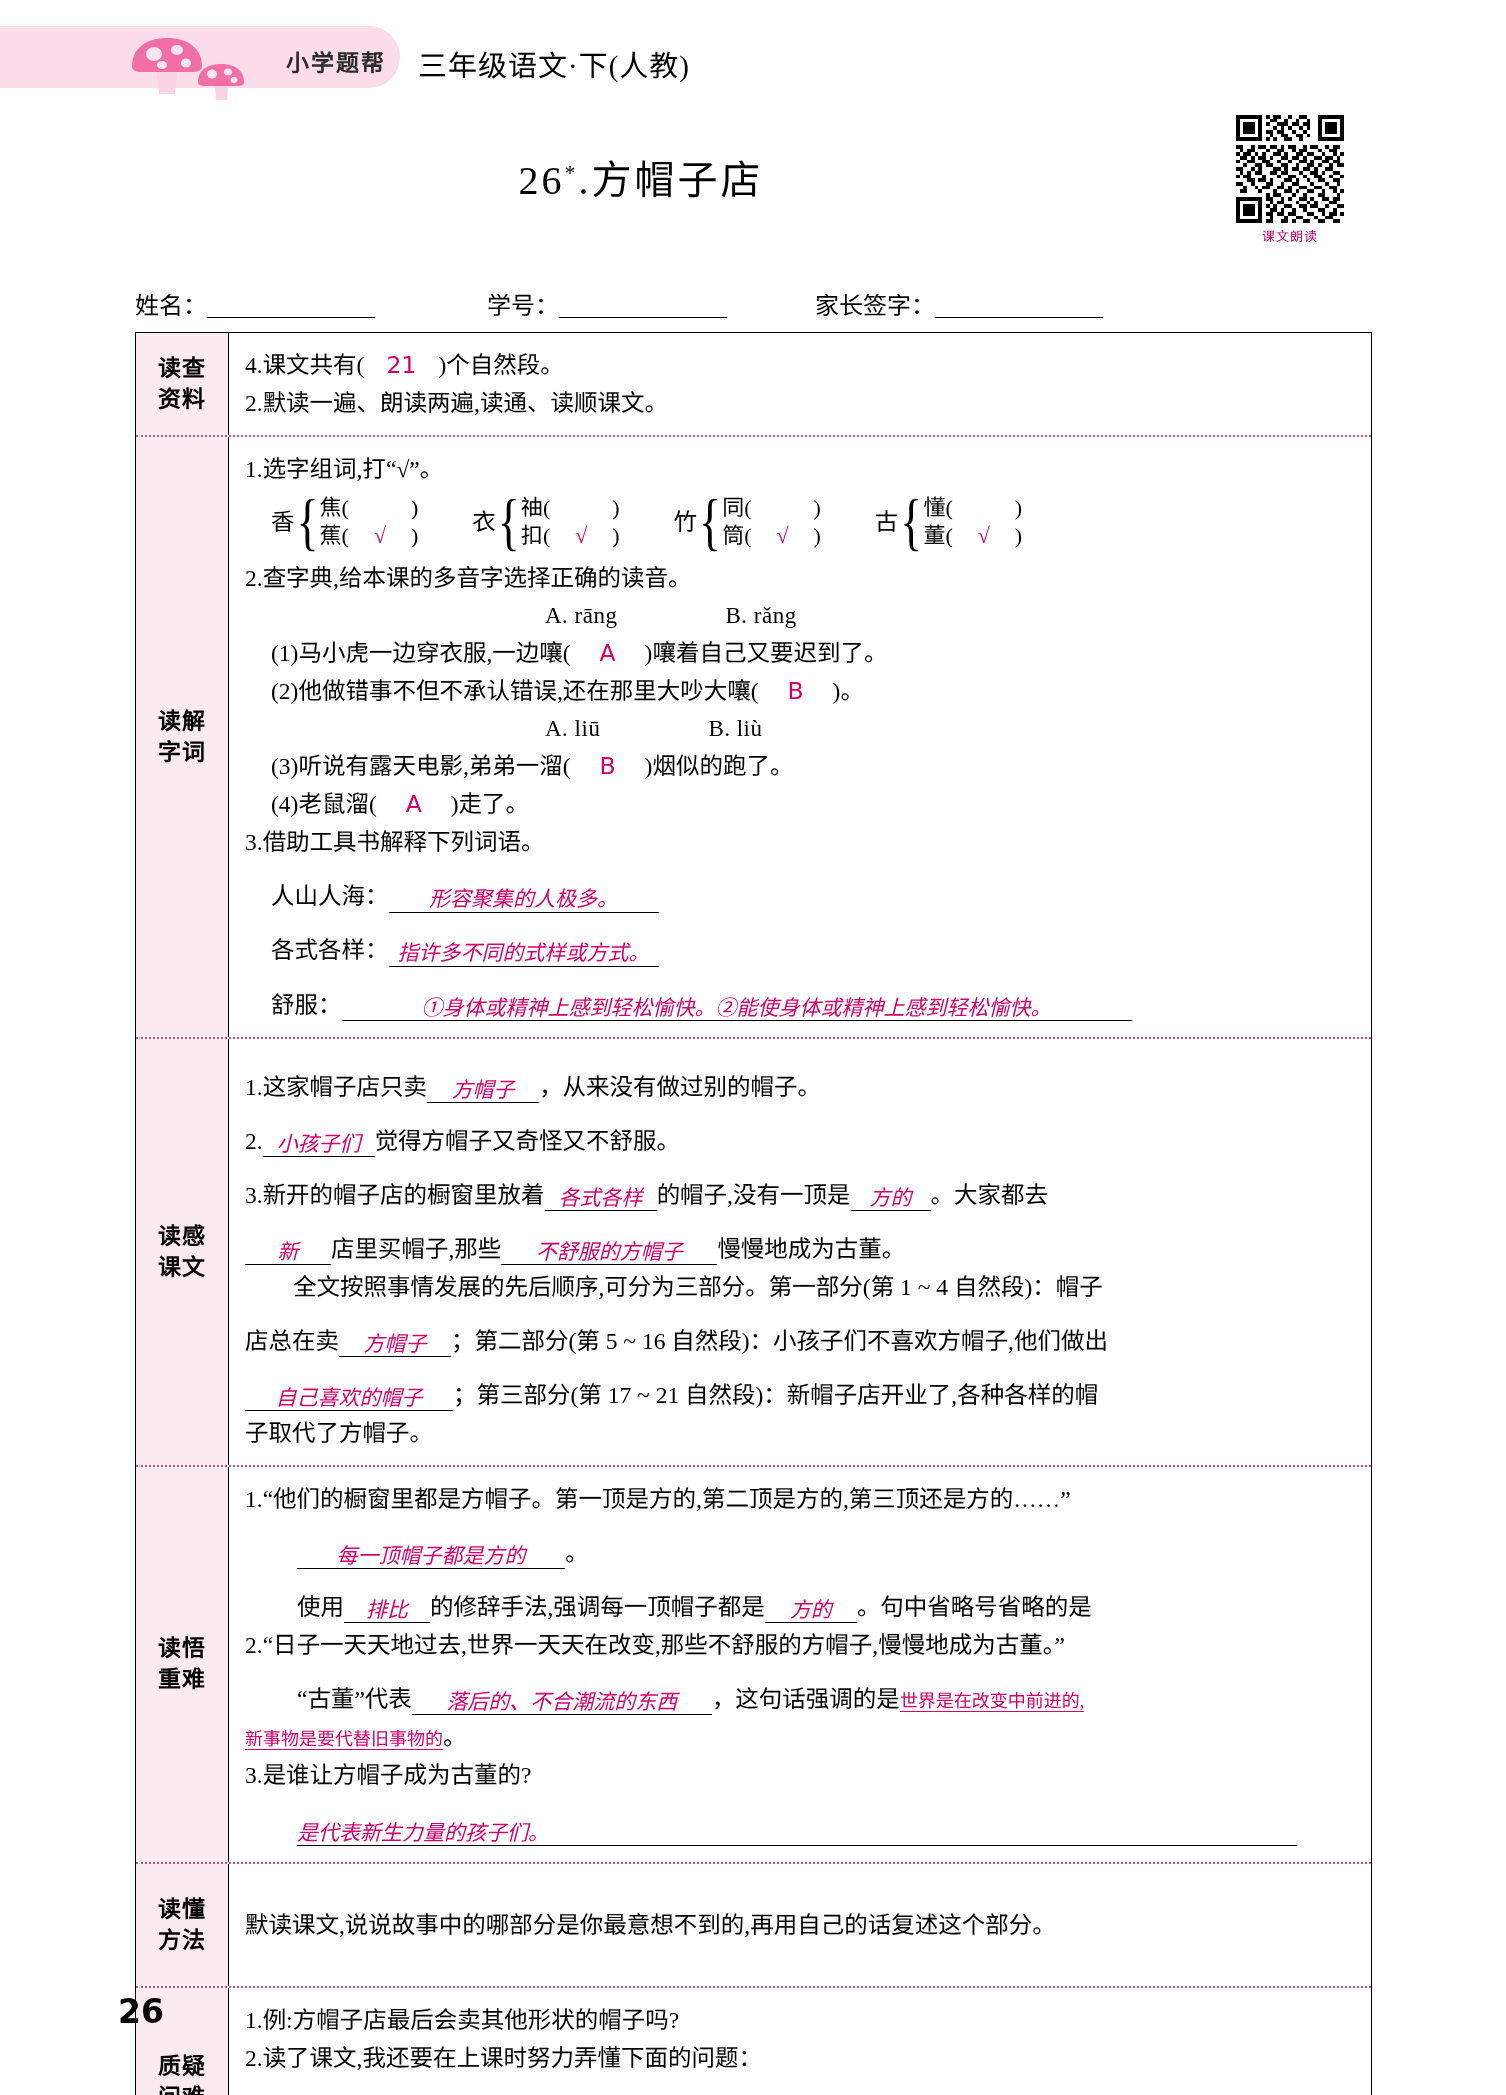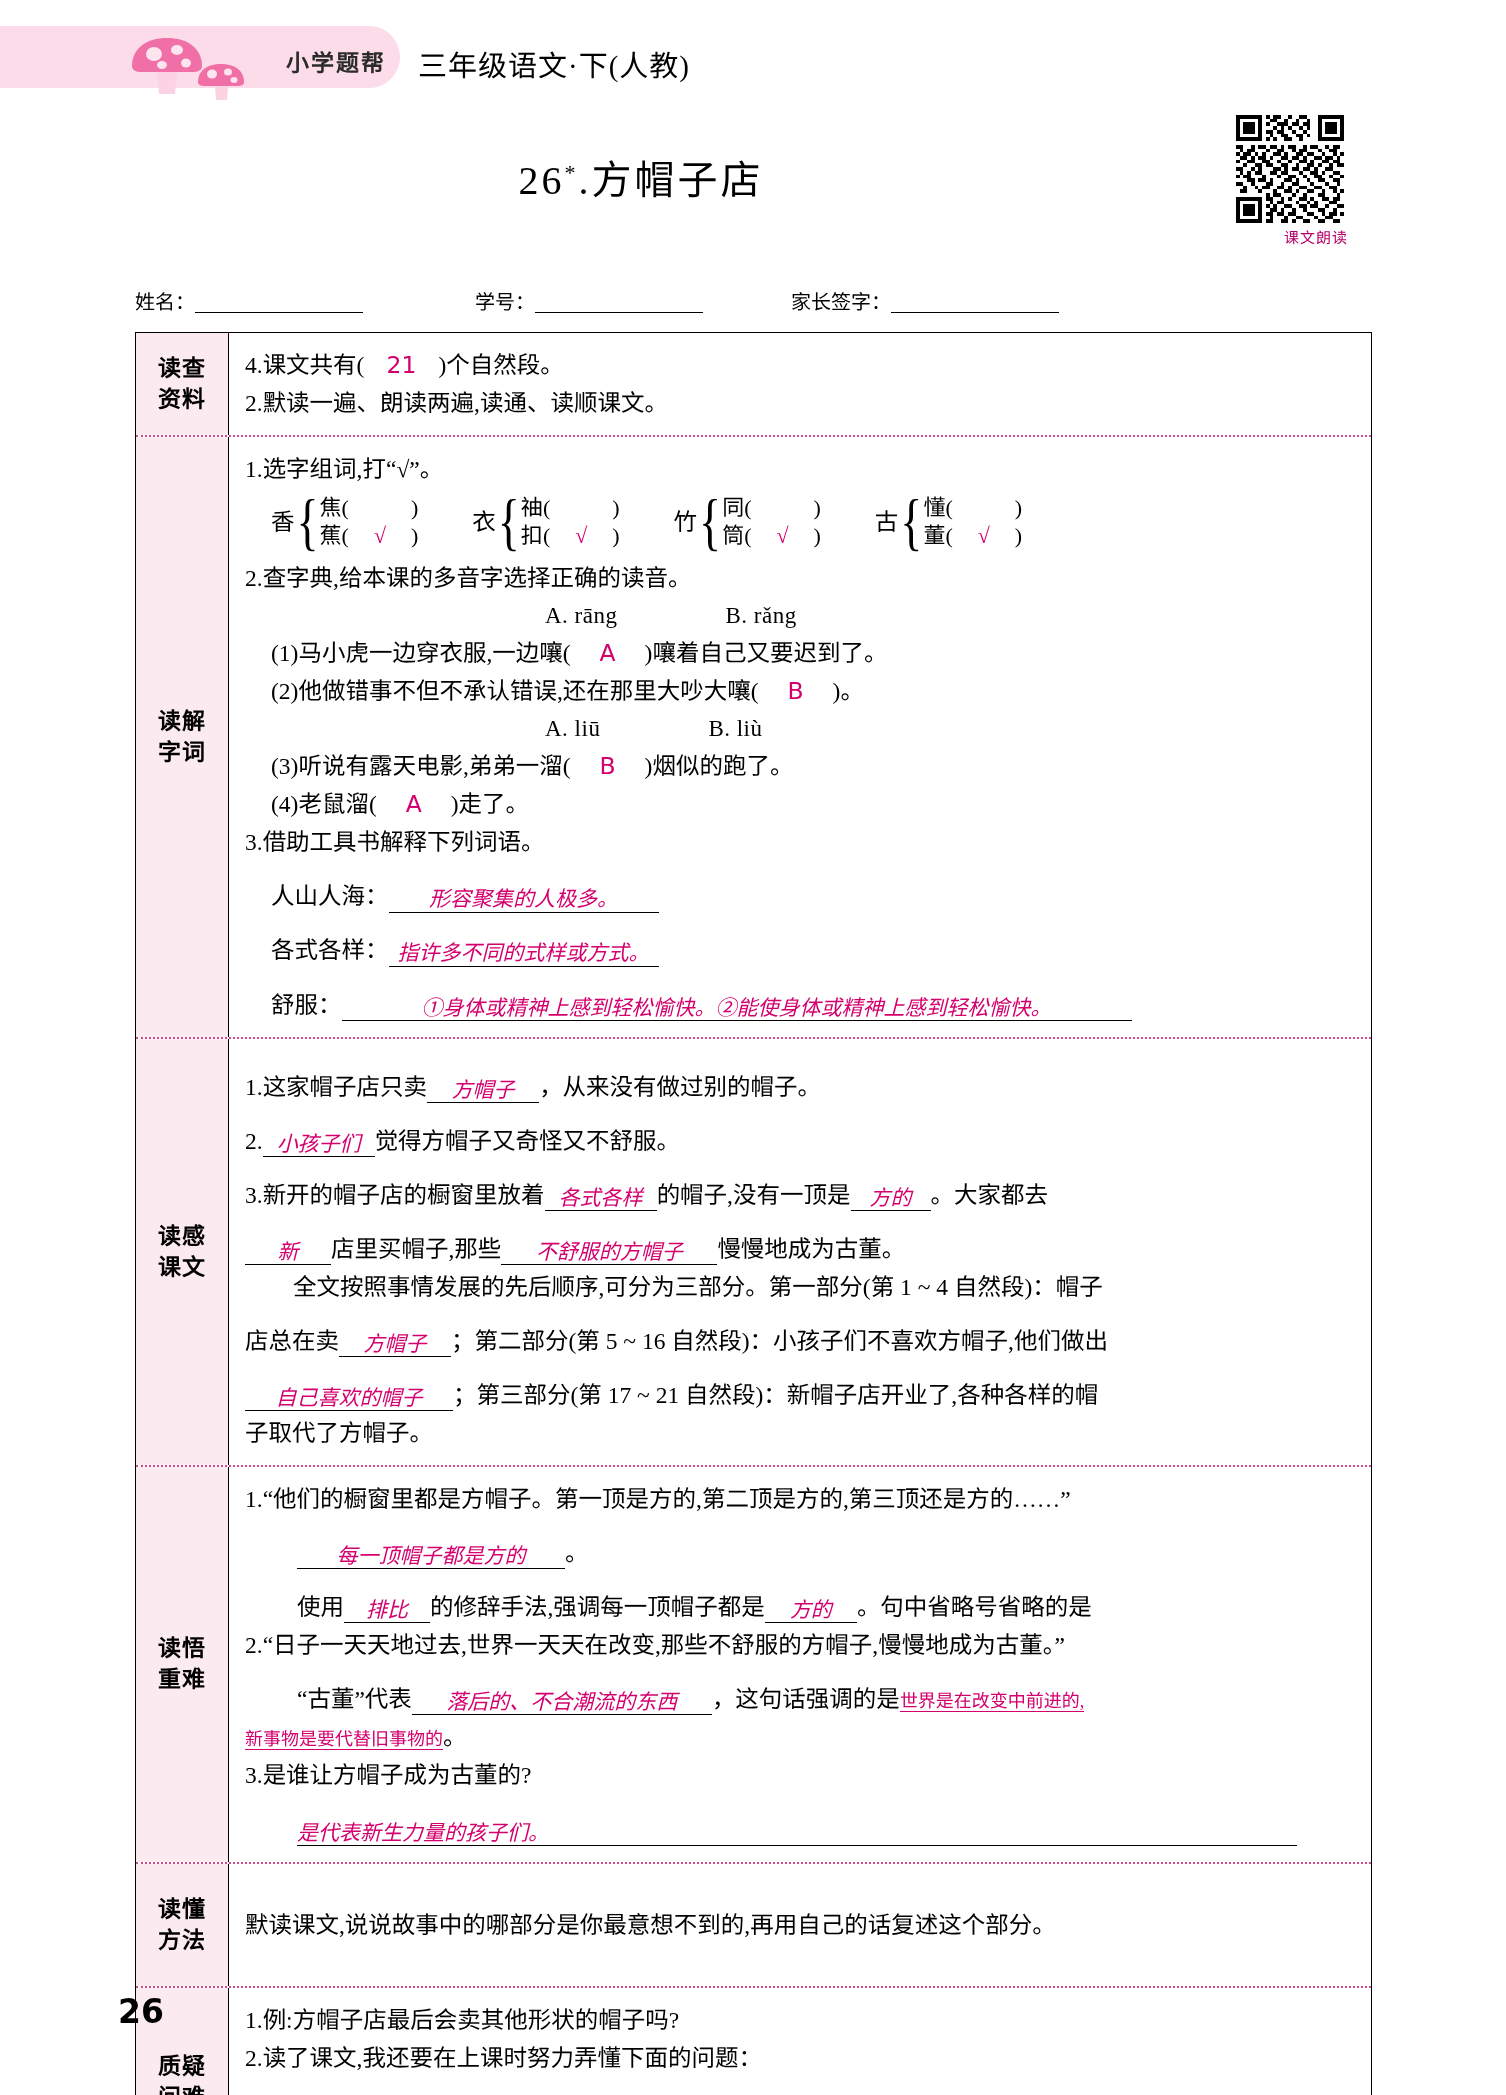--- a/index.html
+++ b/index.html
@@ -75,33 +75,32 @@
     width: 116px;
     text-align: center;
   }
   .qr-code {
     width: 108px; height: 108px;
     display: block;
     margin: 0 auto;
   }
   .qr-label {
     font-family: "DejaVu Sans", sans-serif;
-    font-size: 15px;
+    font-size: 13px;
     color: #b5006a;
     margin-top: 3px;
     letter-spacing: 1px;
-    text-align: right;
   }
 
   
   .info-row {
     position: absolute;
     left: 135px; top: 286px;
     width: 1100px;
-    font-size: 20px;
+    font-size: 24px;
     display: flex;
   }
   .info-item { white-space: nowrap; }
   .info-item .rule {
     display: inline-block;
     border-bottom: 1.6px solid #000;
     height: 22px;
     vertical-align: -4px;
   }
   .gap-a { width: 112px; }

